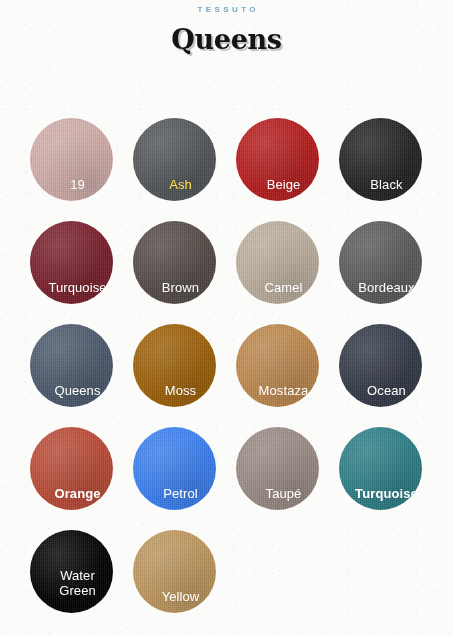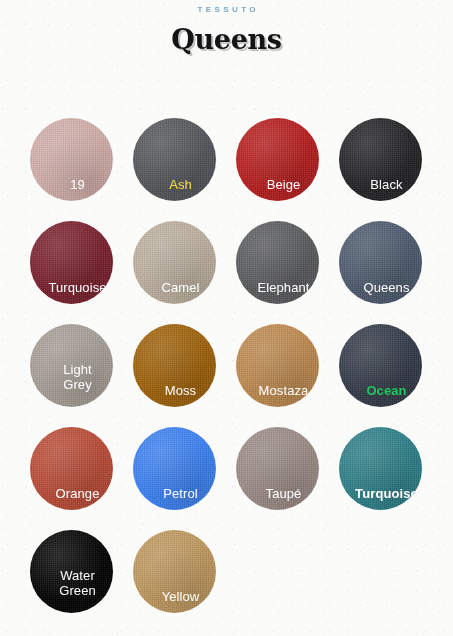--- a/index.html
+++ b/index.html
@@ -131,43 +131,42 @@
       </div>
       <div class="swatch" style="background-color: #b91c1c;">
         <div class="swatch-label" style="color: rgb(255, 255, 255);">Beige</div>
       </div>
       <div class="swatch" style="background-color: rgb(35, 35, 38);">
         <div class="swatch-label" style="color: rgb(255, 255, 255);">Black</div>
       </div>
       <div class="swatch" style="background-color: rgb(123, 31, 44);">
         <div class="swatch-label" style="color: rgb(255, 255, 255);">Turquoise</div>
       </div>
+      <div class="swatch" style="background-color: rgb(85, 76, 71);">
+        <div class="swatch-label" style="color: rgb(255, 255, 255);">Brown</div>
+      </div>
       <div class="swatch" style="background-color: rgb(191, 178, 161);">
         <div class="swatch-label" style="color: rgb(255, 255, 255); text-align: center;">Camel</div>
       </div>
       <div class="swatch" style="background-color: rgb(91, 92, 94);">
-        <div class="swatch-label" style="color: rgb(255, 255, 255);">Elephant</div>
+        <div class="swatch-label" style="color: rgb(255, 255, 255);">Bordeaux</div>
       </div>
       <div class="swatch" style="background-color: rgb(77, 91, 110);">
         <div class="swatch-label" style="color: rgb(255, 255, 255);">Queens</div>
-      </div>
-      <div class="swatch two-line" style="background-color: rgb(169, 161, 152);">
-        <div class="swatch-label" style="color: rgb(255, 255, 255);">Light
-Grey</div>
       </div>
       <div class="swatch" style="background-color: #a16207;">
         <div class="swatch-label" style="color: rgb(255, 255, 255);">Moss</div>
       </div>
       <div class="swatch" style="background-color: rgb(192, 139, 79);">
         <div class="swatch-label" style="color: rgb(255, 255, 255);">Mostaza</div>
       </div>
       <div class="swatch" style="background-color: rgb(51, 58, 72);">
-        <div class="swatch-label" style="color: #22c55e; font-weight: bold;">Ocean</div>
+        <div class="swatch-label" style="color: #ffffff;">Ocean</div>
       </div>
-      <div class="swatch" style="background-color: rgb(189, 75, 54);">
+      <div class="swatch" style="background-color: rgb(189, 75, 54); font-weight: bold;">
         <div class="swatch-label" style="color: rgb(255, 255, 255);">Orange</div>
       </div>
       <div class="swatch" style="background-color: #3b82f6;">
         <div class="swatch-label" style="color: rgb(255, 255, 255);">Petrol</div>
       </div>
       <div class="swatch" style="background-color: rgb(157, 141, 134);">
         <div class="swatch-label" style="color: rgb(255, 255, 255);">Taupé</div>
       </div>
       <div class="swatch" style="background-color: rgb(45, 128, 137); font-weight: bold;">
         <div class="swatch-label" style="color: rgb(255, 255, 255);">Turquoise</div>

